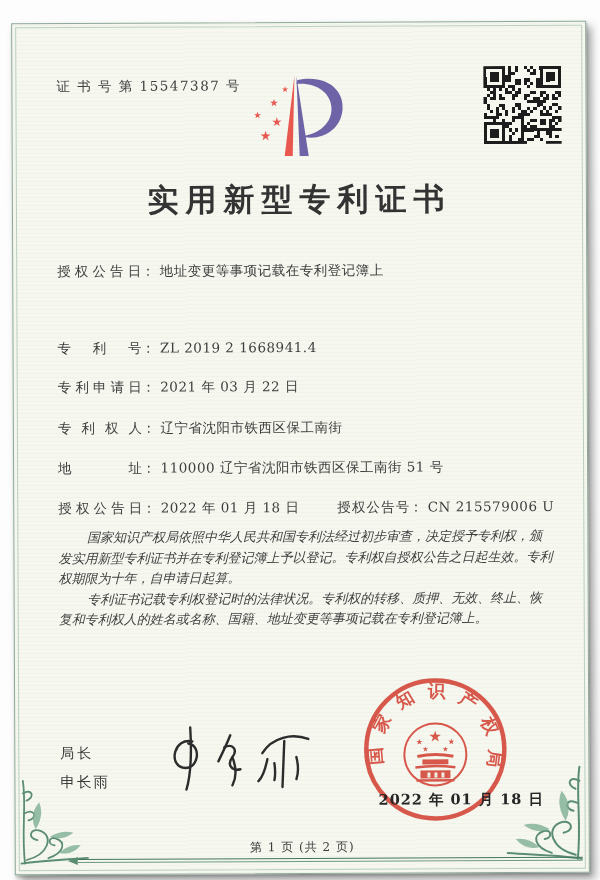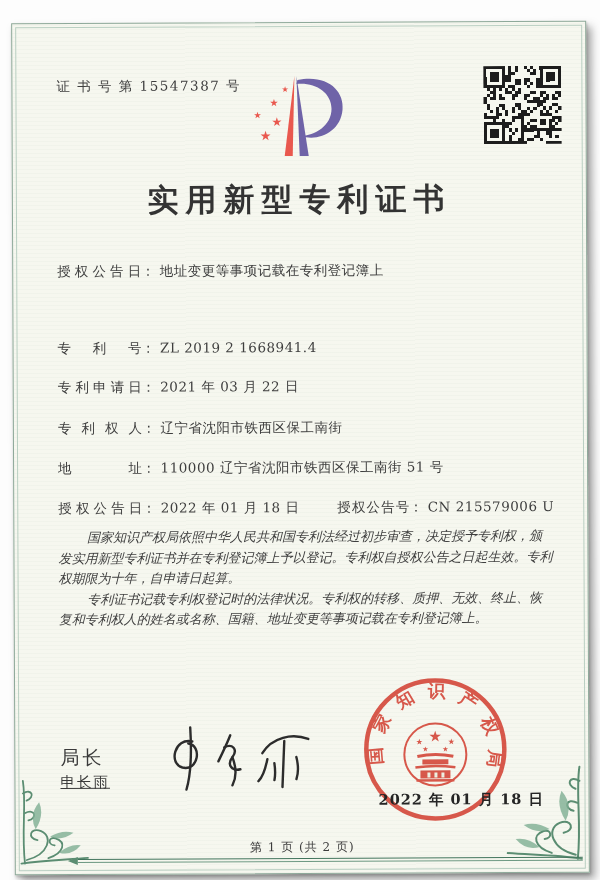--- a/index.html
+++ b/index.html
@@ -14,22 +14,22 @@
   .title{left:0;top:156px;width:100%;text-align:center;font-size:31px;letter-spacing:7px;
     font-weight:600;color:#333;}
   .row{left:44px;font-size:13.5px;color:#3e3e3e;white-space:nowrap;}
   .flabel{display:inline-block;width:84px;text-align:justify;text-align-last:justify;}
   .fvalue{margin-left:5px;letter-spacing:.5px;}
   .grant{left:283px;top:476px;font-size:13.5px;color:#3e3e3e;white-space:nowrap;margin-left:40px;}
   .grant .flabel{width:72px;}
   .body-text{left:44px;top:504px;width:496px;font-size:13px;line-height:20.5px;
     font-style:italic;color:#3f3f3f;}
   .body-text p{margin:0;text-indent:2.2em;}
-  .dirtitle{left:45px;top:721px;font-size:19px;color:#3a3a3a;letter-spacing:3px;font-family:Liberation Serif, serif;}
-  .dirname{left:45px;top:749px;font-size:14.5px;color:#3a3a3a;letter-spacing:2px;text-decoration:underline;}
+  .dirtitle{left:45px;top:721px;font-size:14px;color:#3a3a3a;letter-spacing:3px;font-family:Liberation Serif, serif;}
+  .dirname{left:45px;top:749px;font-size:14.5px;color:#3a3a3a;letter-spacing:2px;}
   .sig{left:147px;top:700px;}
   .seal{left:345px;top:652px;opacity:.88;mix-blend-mode:multiply;}
   .sealdate{left:363px;top:768px;font-size:14.5px;font-weight:600;color:#252525;
     letter-spacing:1px;white-space:nowrap;}
   .footer{left:0;top:816px;width:100%;text-align:center;font-size:12px;color:#3c3c3c;
     letter-spacing:1px;}
   .bline{left:62px;top:835px;width:505px;border-top:1.5px solid #41745c;}
   .bline::after{content:"";position:absolute;left:0;top:2px;width:100%;border-top:1px solid #6f9a84;}
   .bline::before{content:"";position:absolute;left:-14px;top:-3px;border:4px solid transparent;
     border-right:10px solid #5b8d72;}

